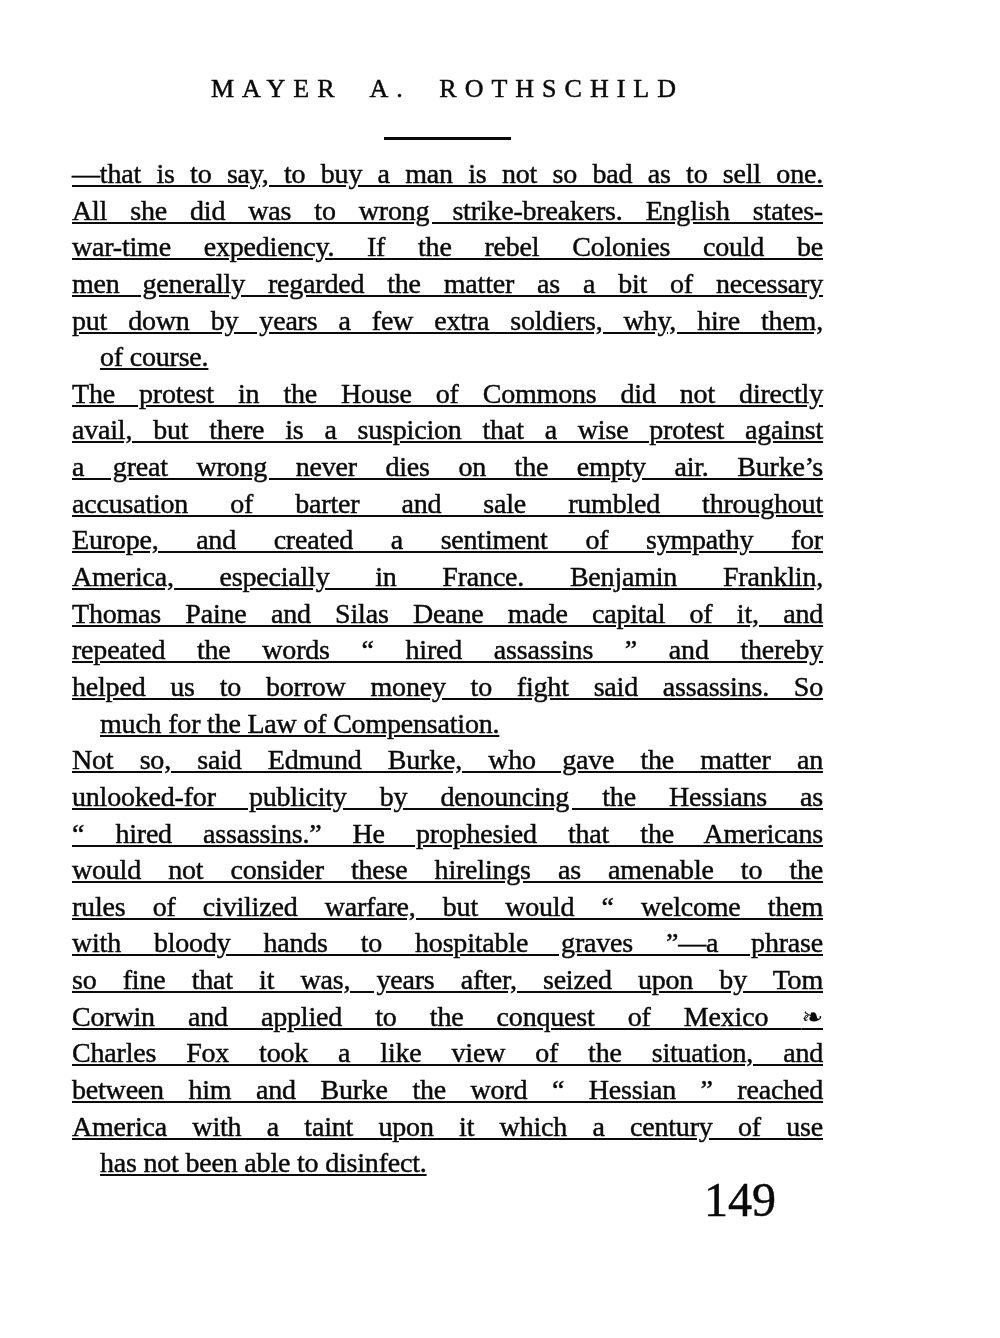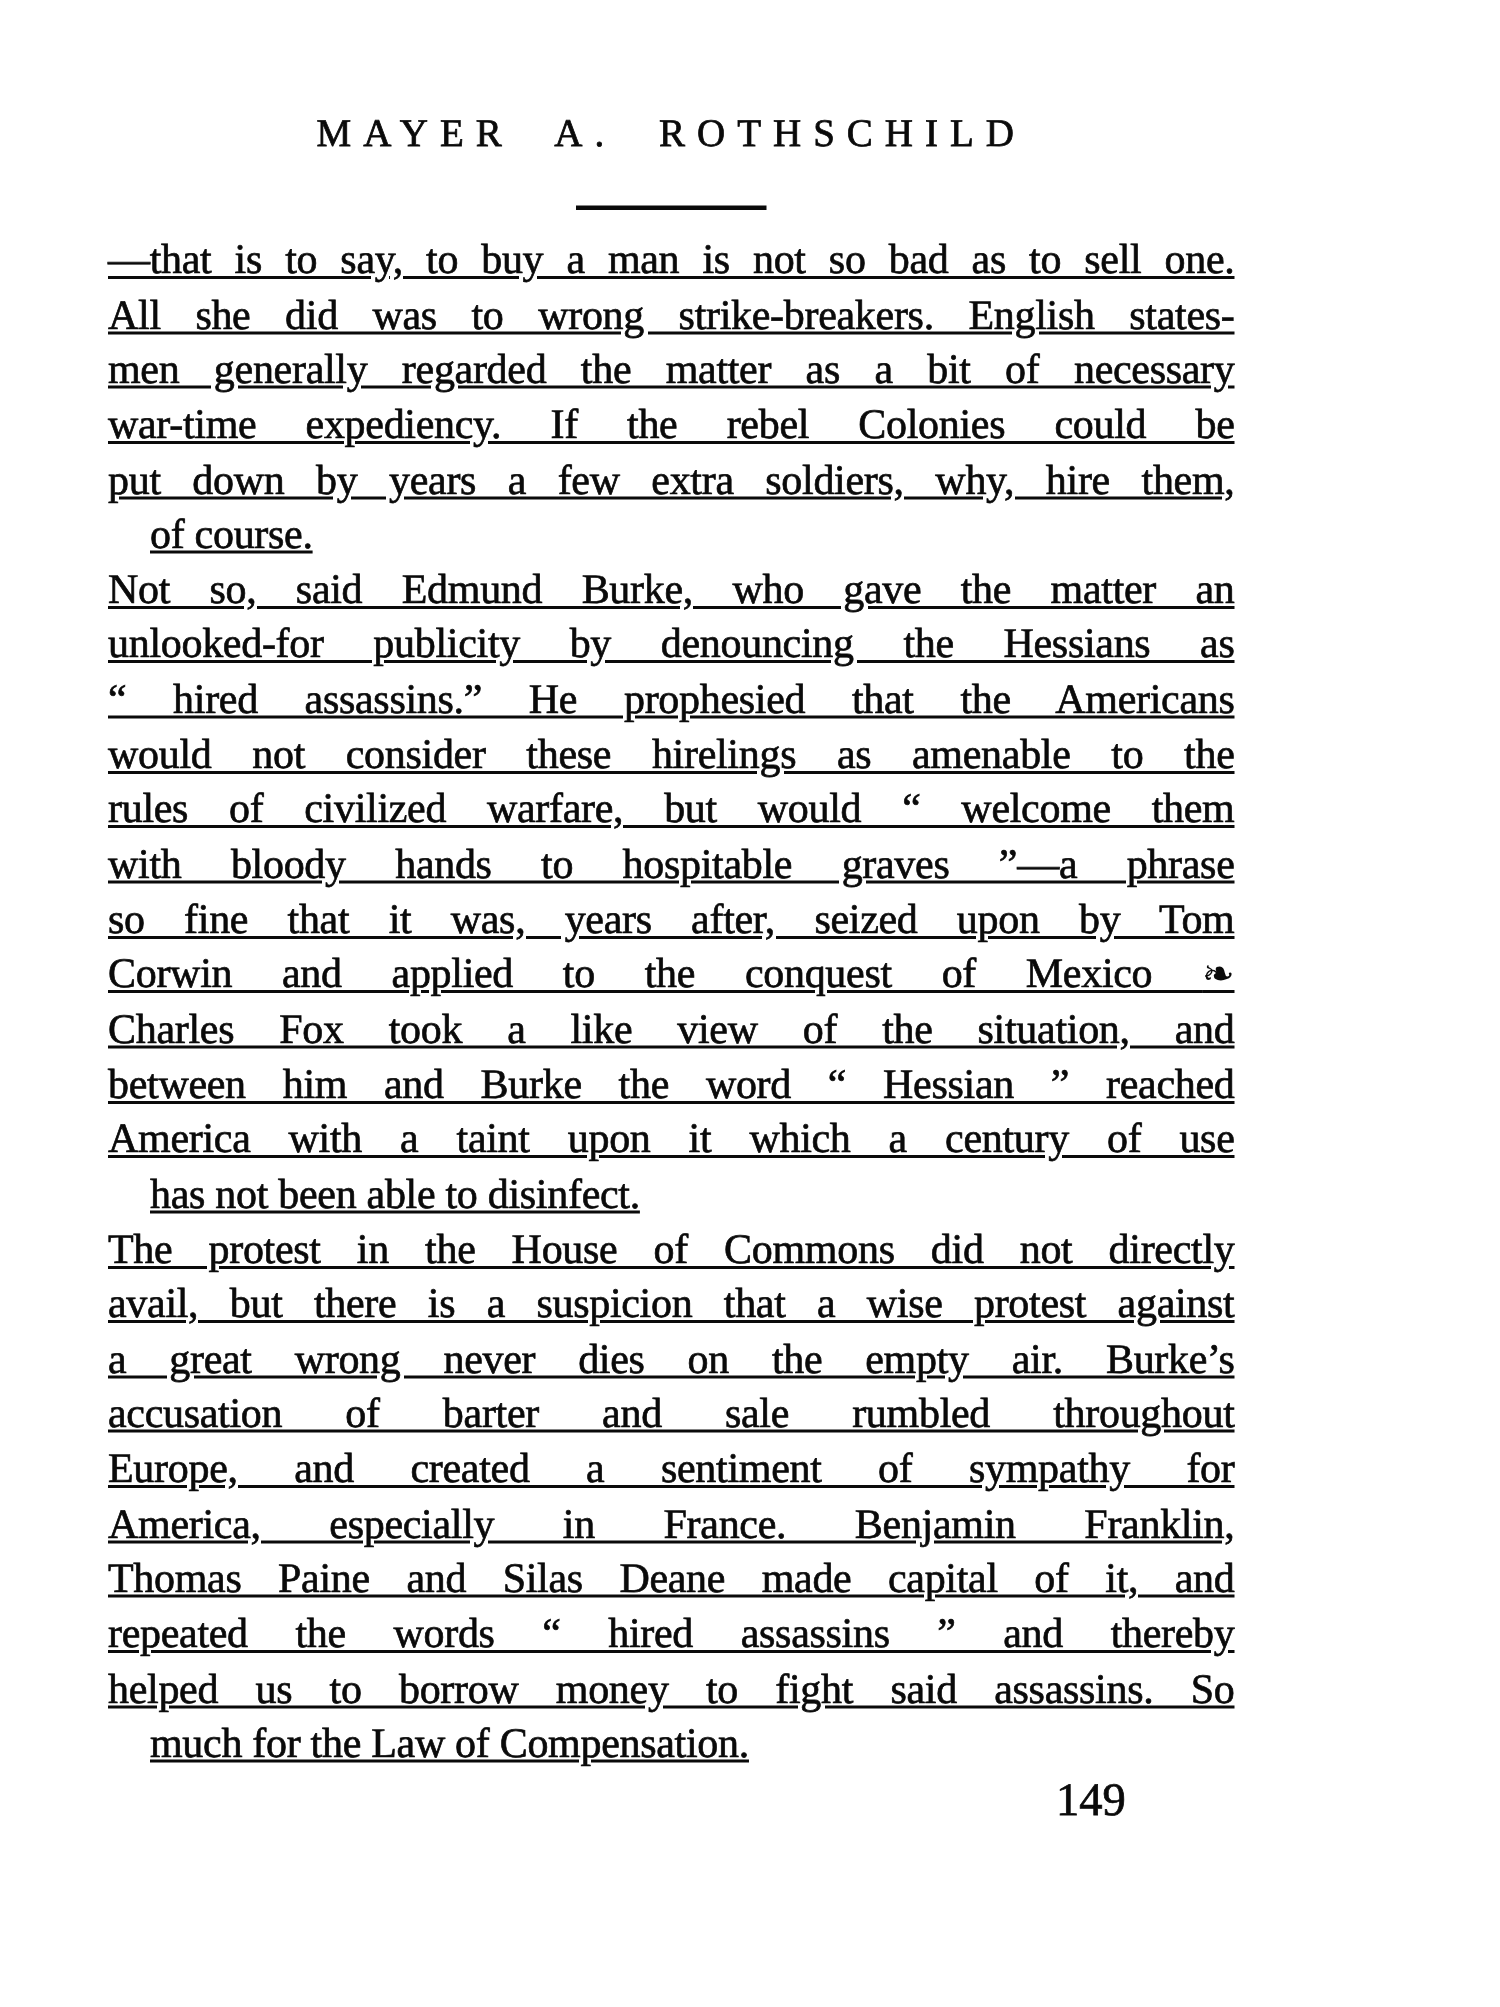--- a/index.html
+++ b/index.html
@@ -53,61 +53,61 @@
     margin-left: 28px;
   }
   .fleuron {
     font-family: "DejaVu Sans", sans-serif;
     font-size: 26px;
     -webkit-text-stroke: 0;
   }
   .page-number {
     position: absolute;
     top: 1180px; left: 704px;
-    font-size: 31px;
+    font-size: 48px;
     line-height: 40px;
     -webkit-text-stroke: 0.5px currentColor;
   }
 </style>
 </head>
 <body>
 
 <div class="page">
   <div class="title">MAYER A. ROTHSCHILD</div>
   <div class="title-rule"></div>
   <div class="body-text">
       <div class="para">
         <div class="line">—that is to say, to buy a man is not so bad as to sell one.</div>
         <div class="line">All she did was to wrong strike-breakers. English states-</div>
+        <div class="line">war-time expediency. If the rebel Colonies could be</div>
         <div class="line">men generally regarded the matter as a bit of necessary</div>
-        <div class="line">war-time expediency. If the rebel Colonies could be</div>
         <div class="line">put down by years a few extra soldiers, why, hire them,</div>
         <div class="line last">of course.</div>
+      </div>
+      <div class="para">
+        <div class="line">The protest in the House of Commons did not directly</div>
+        <div class="line">avail, but there is a suspicion that a wise protest against</div>
+        <div class="line">a great wrong never dies on the empty air. Burke’s</div>
+        <div class="line">accusation of barter and sale rumbled throughout</div>
+        <div class="line">Europe, and created a sentiment of sympathy for</div>
+        <div class="line">America, especially in France. Benjamin Franklin,</div>
+        <div class="line">Thomas Paine and Silas Deane made capital of it, and</div>
+        <div class="line">repeated the words “ hired assassins ” and thereby</div>
+        <div class="line">helped us to borrow money to fight said assassins. So</div>
+        <div class="line last">much for the Law of Compensation.</div>
       </div>
       <div class="para">
         <div class="line">Not so, said Edmund Burke, who gave the matter an</div>
         <div class="line">unlooked-for publicity by denouncing the Hessians as</div>
         <div class="line">“ hired assassins.” He prophesied that the Americans</div>
         <div class="line">would not consider these hirelings as amenable to the</div>
         <div class="line">rules of civilized warfare, but would “ welcome them</div>
         <div class="line">with bloody hands to hospitable graves ”—a phrase</div>
         <div class="line">so fine that it was, years after, seized upon by Tom</div>
         <div class="line">Corwin and applied to the conquest of Mexico <span class="fleuron">❧</span></div>
         <div class="line">Charles Fox took a like view of the situation, and</div>
         <div class="line">between him and Burke the word “ Hessian ” reached</div>
         <div class="line">America with a taint upon it which a century of use</div>
         <div class="line last">has not been able to disinfect.</div>
       </div>
-      <div class="para">
-        <div class="line">The protest in the House of Commons did not directly</div>
-        <div class="line">avail, but there is a suspicion that a wise protest against</div>
-        <div class="line">a great wrong never dies on the empty air. Burke’s</div>
-        <div class="line">accusation of barter and sale rumbled throughout</div>
-        <div class="line">Europe, and created a sentiment of sympathy for</div>
-        <div class="line">America, especially in France. Benjamin Franklin,</div>
-        <div class="line">Thomas Paine and Silas Deane made capital of it, and</div>
-        <div class="line">repeated the words “ hired assassins ” and thereby</div>
-        <div class="line">helped us to borrow money to fight said assassins. So</div>
-        <div class="line last">much for the Law of Compensation.</div>
-      </div>
     </div>
   <div class="page-number">149</div>
 </div>
 
 </body></html>

